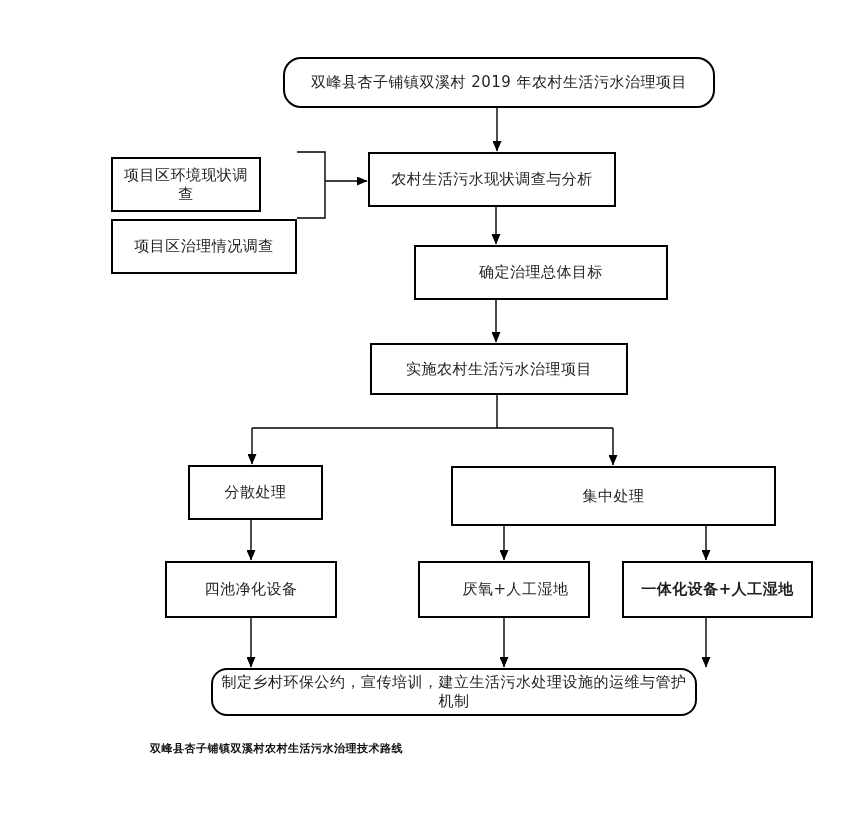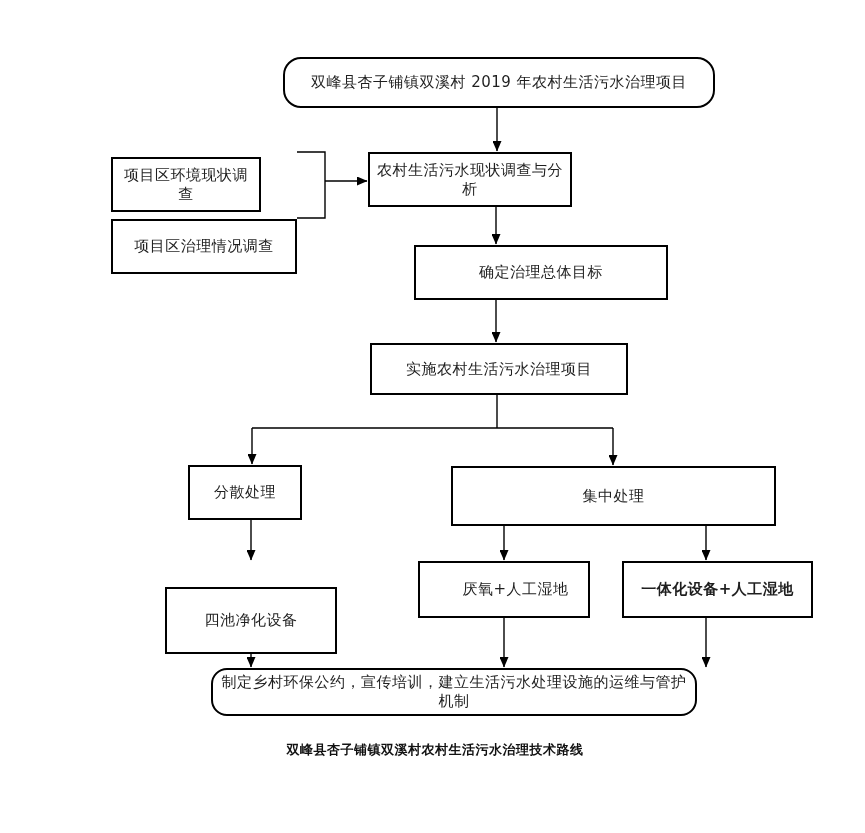--- a/index.html
+++ b/index.html
@@ -36,23 +36,22 @@
     font-size: 15px;
     line-height: 1.25;
     letter-spacing: 0.5px;
     padding: 2px 6px;
   }
   .caption {
     position: absolute;
     left: 150px;
     top: 741px;
     width: 570px;
-    text-align: center;
     font-weight: bold;
-    font-size: 13px;
+    font-size: 11px;
     color: #111111;
     letter-spacing: 0.5px;
   }
 </style>
 </head>
 <body>
 
 <div class="canvas">
 
   <svg class="connectors" width="865" height="833" viewBox="0 0 865 833" xmlns="http://www.w3.org/2000/svg">
@@ -83,31 +82,31 @@
       <line x1="706" y1="618" x2="706" y2="667" marker-end="url(#arrow)"></line>
     </g>
   </svg>
 
   <div class="node" style="left:283px; top:57px; width:432px; height:51px;border-radius:18px;">双峰县杏子铺镇双溪村 2019 年农村生活污水治理项目</div>
 
   <div class="node" style="left:111px; top:125px; width:150px; height:55px;margin-top:32px;">项目区环境现状调查</div>
 
   <div class="node" style="left:111px; top:191px; width:186px; height:55px;margin-top:28px;">项目区治理情况调查</div>
 
-  <div class="node" style="left:368px; top:152px; width:204px; height:55px;">农村生活污水现状调查与分析</div>
+  <div class="node" style="left:368px; top:152px; width:248px; height:55px;">农村生活污水现状调查与分析</div>
 
   <div class="node" style="left:370px; top:245px; width:254px; height:55px;margin-left:44px;">确定治理总体目标</div>
 
   <div class="node" style="left:370px; top:343px; width:258px; height:52px;text-align:right;">实施农村生活污水治理项目</div>
 
-  <div class="node" style="left:188px; top:465px; width:114px; height:55px;">分散处理</div>
+  <div class="node" style="left:188px; top:465px; width:135px; height:55px;">分散处理</div>
 
   <div class="node" style="left:451px; top:466px; width:325px; height:60px;">集中处理</div>
 
-  <div class="node" style="left:165px; top:561px; width:172px; height:67px;margin-top:26px;">四池净化设备</div>
+  <div class="node" style="left:165px; top:561px; width:172px; height:57px;">四池净化设备</div>
 
   <div class="node" style="left:418px; top:561px; width:172px; height:57px;padding-left:29px;">厌氧+人工湿地</div>
 
   <div class="node" style="left:622px; top:561px; width:191px; height:57px;font-weight:bold;">一体化设备+人工湿地</div>
 
   <div class="node" style="left:211px; top:668px; width:486px; height:48px;border-radius:16px;">制定乡村环保公约，宣传培训，建立生活污水处理设施的运维与管护机制</div>
 
   <div class="caption">双峰县杏子铺镇双溪村农村生活污水治理技术路线</div>
 
 </div>

